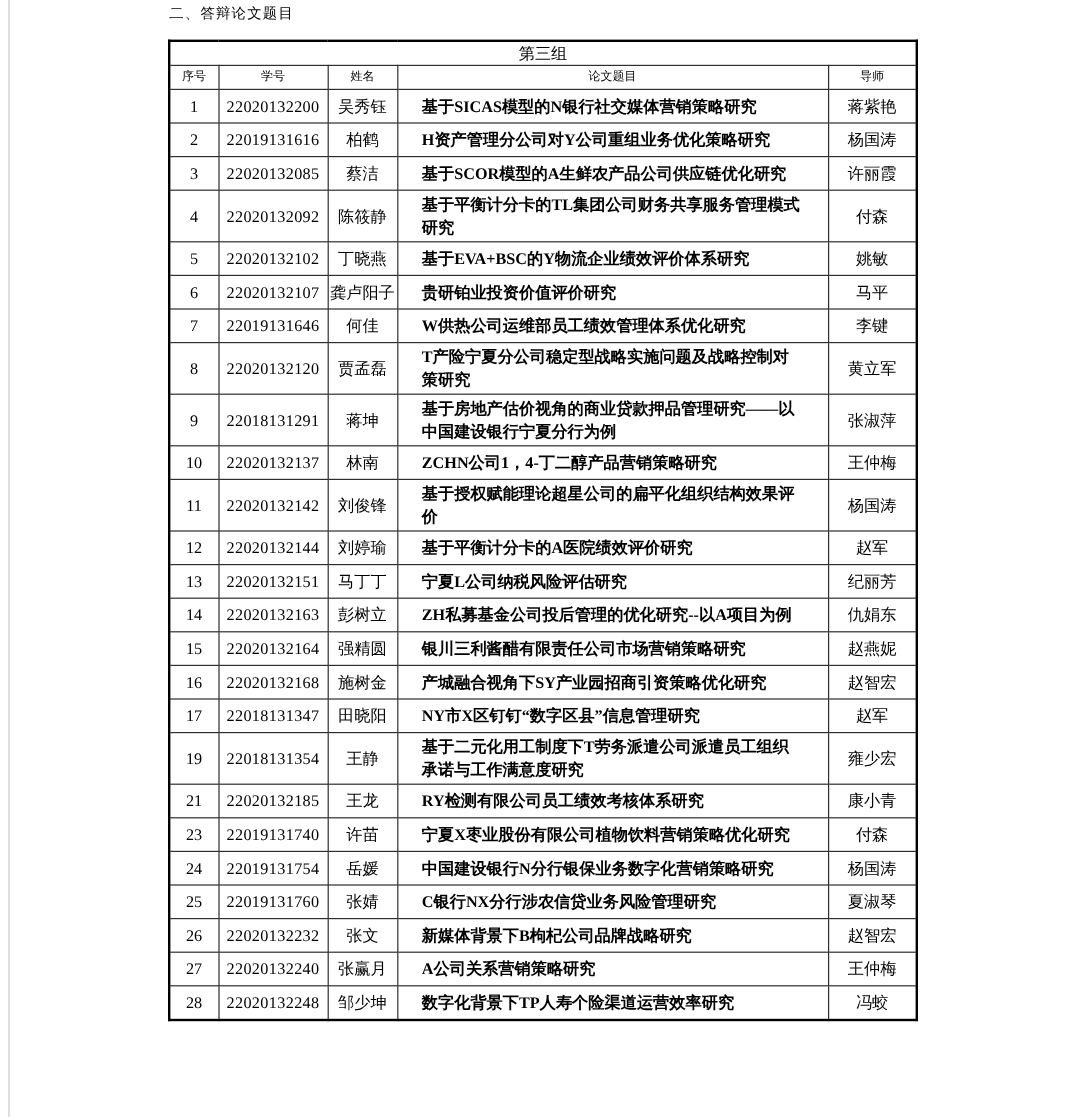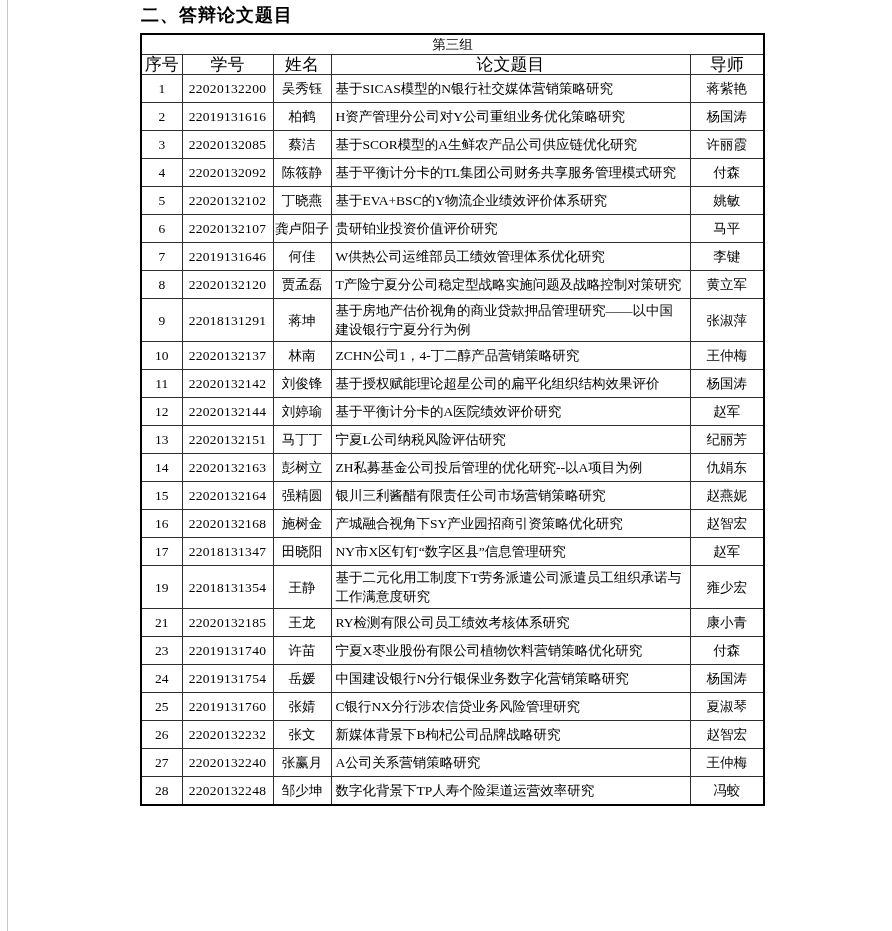--- a/index.html
+++ b/index.html
@@ -11,43 +11,43 @@
     overflow: hidden;
   }
   .page { position: relative; width: 892px; height: 931px; background: #fff; }
   .left-rule {
     position: absolute; left: 7px; top: 0;
     width: 1px; height: 931px; background: #c9c9c9;
   }
   .section-title {
     position: absolute; left: 141px; top: 3px;
     font-family: "Liberation Sans", "DejaVu Sans", sans-serif;
-    font-size: 18px; font-weight: bold; letter-spacing: 1px;
+    font-size: 12px; font-weight: normal; letter-spacing: 1px;
     white-space: nowrap;
   }
   table.defense {
     position: absolute; left: 140px; top: 33px;
     width: 623px;
     border-collapse: collapse;
     table-layout: fixed;
     border: 2px solid #000;
   }
   table.defense th, table.defense td {
     border: 1px solid #2e2e2e;
     font-weight: normal;
     font-size: 13.5px;
     line-height: 19px;
     vertical-align: middle;
     text-align: center;
     overflow: hidden;
   }
   th.group-row { height: 20px; font-size: 14px; margin-left: 27px; }
-  tr.col-header th { height: 20px; font-size: 17px; }
+  tr.col-header th { height: 20px; font-size: 10px; }
   tbody td { height: 28px; padding: 2px 1px; }
-  tbody td.col-title { text-align: left; padding: 2px 4px; }
+  tbody td.col-title { text-align: left; padding: 2px 20px; font-weight: bold; }
   tbody td.col-id { letter-spacing: 0.3px; margin-top: 22px; }
 </style>
 </head>
 <body>
 
 <div class="page">
   <div class="left-rule"></div>
 
   <div class="section-title">二、答辩论文题目</div>
 

